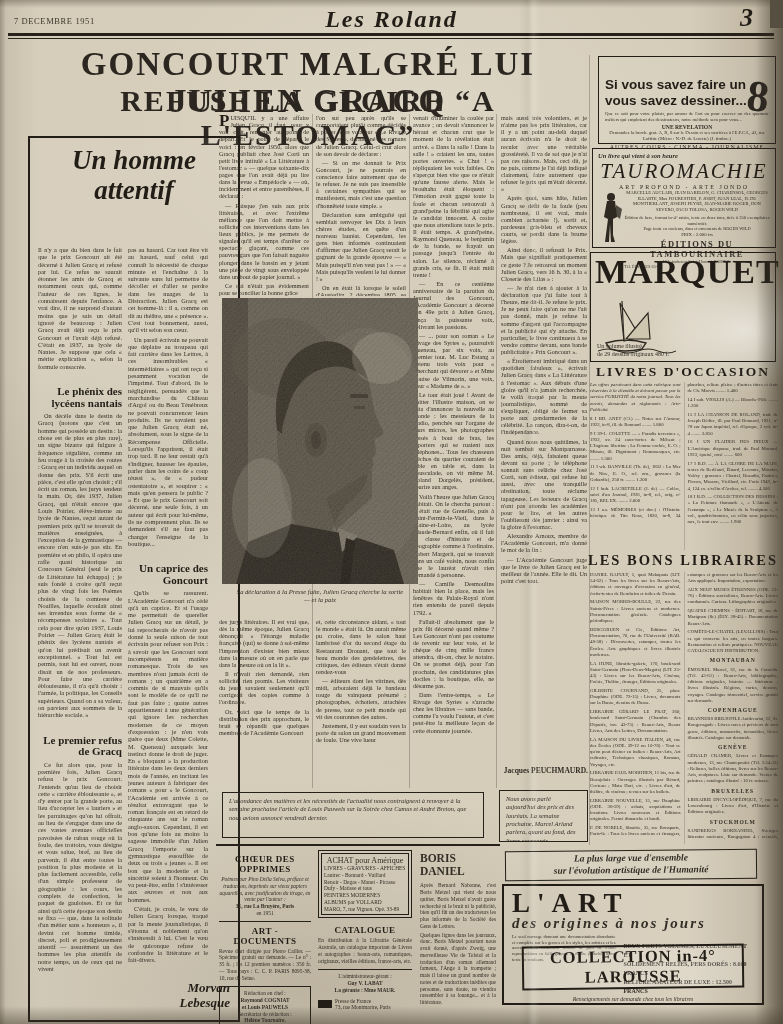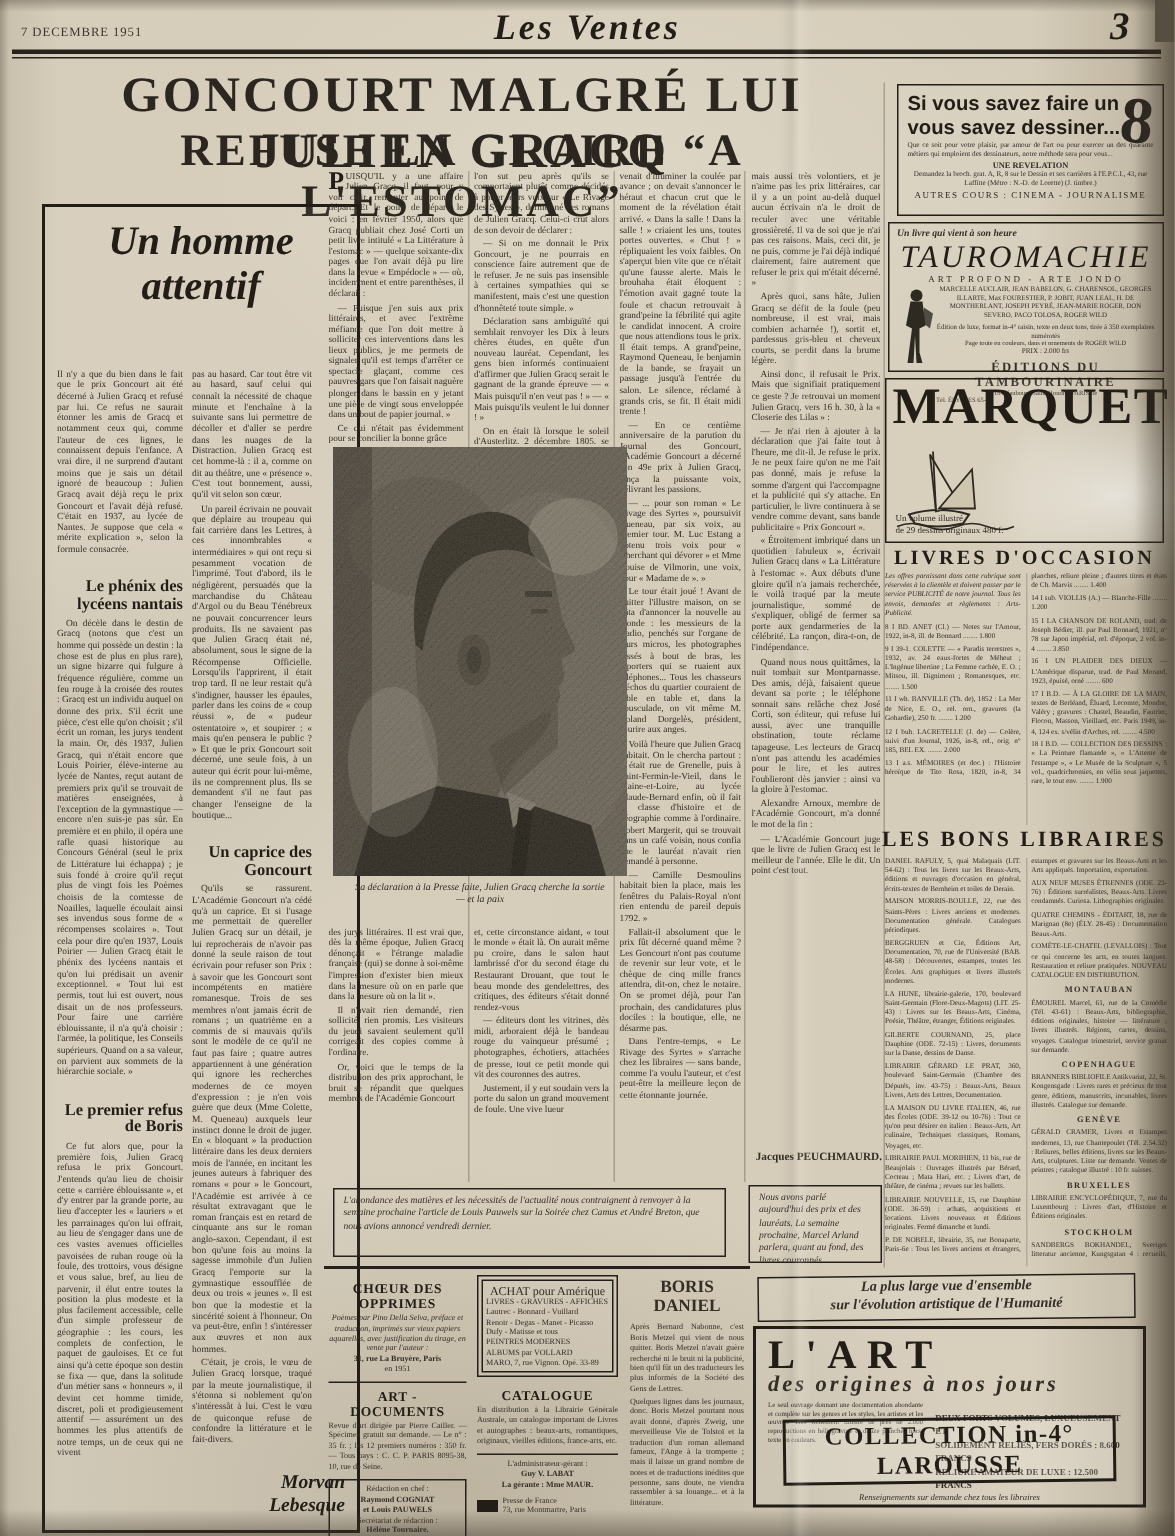--- a/index.html
+++ b/index.html
@@ -38,46 +38,46 @@
   .sig-d{left:498px;top:766px;width:90px;text-align:right;font-size:7.5px;font-weight:bold;}
   .hr-bot{left:216px;top:844px;width:284px;height:1.5px;background:#26211a;}
   .bothead{font-size:9px;font-weight:bold;text-align:center;letter-spacing:.5px;color:#221e17;margin:2px 0;}
   .bottiny{font-size:5.4px;line-height:1.25;text-align:justify;}
   .ad-frame{border:1.5px solid #221e17;box-sizing:border-box;background:rgba(255,255,250,.07);}
   .sb-tiny{font-size:4.8px;line-height:1.3;text-align:justify;overflow:hidden;column-gap:7px;column-count:2;column-rule:1px solid rgba(45,38,27,.2);}
   .li-item{margin:0 0 2.5px 0;}
   .city-h{font-size:5.6px;font-weight:bold;text-align:center;letter-spacing:1px;margin:3px 0 2px 0;}
   .occ-head{left:588px;top:364px;width:190px;text-align:center;font-size:13.5px;font-weight:bold;letter-spacing:2px;color:#221e17;}
   .bons-head{left:586px;top:552px;width:194px;text-align:center;font-size:14.5px;font-weight:bold;letter-spacing:2px;color:#221e17;}
-  .sans{font-family:"Liberation Sans","DejaVu Sans",sans-serif;}
+  .sans{font-family:"Liberation Sans","DejaVu Sans",sans-serif;margin-top:16px;}
 </style>
 </head>
 <body>
 
 <div class="page">
 
   <div class="abs mast-date">7 DECEMBRE 1951</div>
-  <div class="abs mast-title">Les Ventes</div>
+  <div class="abs mast-title">Les Roland</div>
   <div class="abs mast-page">3</div>
   <div class="abs rule-thick"></div>
   <div class="abs rule-thin"></div>
 
   <div class="abs hl hl1">GONCOURT MALGRÉ LUI JULIEN GRACQ</div>
   <div class="abs hl hl2">REFUSE LA GLOIRE “A L'ESTOMAC”</div>
 
   <div class="abs lbox">
     <div class="lbox-title">
       <span>Un homme</span><br>
       <span>attentif</span>
     </div>
     <div class="lcol lcol1">
       <p class="par0">Il n'y a que du bien dans le fait que le prix Goncourt ait été décerné à Julien Gracq et refusé par lui. Ce refus ne saurait étonner les amis de Gracq et notamment ceux qui, comme l'auteur de ces lignes, le connaissent depuis l'enfance. A vrai dire, il ne surprend d'autant moins que je sais un détail ignoré de beaucoup : Julien Gracq avait déjà reçu le prix Goncourt et l'avait déjà refusé. C'était en 1937, au lycée de Nantes. Je suppose que cela « mérite explication », selon la formule consacrée.</p>
       <div class="subhead">Le phénix des lycéens nantais</div>
       <p class="par">On décèle dans le destin de Gracq (notons que c'est un homme qui possède un destin : la chose est de plus en plus rare), un signe bizarre qui fulgure à fréquence régulière, comme un feu rouge à la croisée des routes : Gracq est un individu auquel on donne des prix. S'il écrit une pièce, c'est elle qu'on choisit ; s'il écrit un roman, les jurys tendent la main. Or, dès 1937, Julien Gracq, qui n'était encore que Louis Poirier, élève-interne au lycée de Nantes, reçut autant de premiers prix qu'il se trouvait de matières enseignées, à l'exception de la gymnastique — encore n'en suis-je pas sûr. En première et en philo, il opéra une rafle quasi historique au Concours Général (seul le prix de Littérature lui échappa) ; je suis fondé à croire qu'il reçut plus de vingt fois les Poèmes choisis de la comtesse de Noailles, laquelle écoulait ainsi ses invendus sous forme de « récompenses scolaires ». Tout cela pour dire qu'en 1937, Louis Poirier — Julien Gracq était le phénix des lycéens nantais et qu'on lui prédisait un avenir exceptionnel. « Tout lui est permis, tout lui est ouvert, nous disait un de nos professeurs. Pour faire une carrière éblouissante, il n'a qu'à choisir : l'armée, la politique, les Conseils supérieurs. Quand on a sa valeur, on parvient aux sommets de la hiérarchie sociale. »</p>
-      <div class="subhead">Le premier refus de Boris</div>
+      <div class="subhead">Le premier refus de Gracq</div>
       <p class="par">Ce fut alors que, pour la première fois, Julien Gracq refusa le prix Goncourt. J'entends qu'au lieu de choisir cette « carrière éblouissante », et d'y entrer par la grande porte, au lieu d'accepter les « lauriers » et les parrainages qu'on lui offrait, au lieu de s'engager dans une de ces vastes avenues officielles pavoisées de ruban rouge où la foule, des trottoirs, vous désigne et vous salue, bref, au lieu de parvenir, il élut entre toutes la position la plus modeste et la plus facilement accessible, celle d'un simple professeur de géographie : les cours, les complets de confection, le paquet de gauloises. Et ce fut ainsi qu'à cette époque son destin se fixa — que, dans la solitude d'un métier sans « honneurs », il devint cet homme timide, discret, poli et prodigieusement attentif — assurément un des hommes les plus attentifs de notre temps, un de ceux qui ne vivent</p>
     </div>
     <div class="lcol lcol2">
       <p class="par0">pas au hasard. Car tout être vit au hasard, sauf celui qui connaît la nécessité de chaque minute et l'enchaîne à la suivante sans lui permettre de décoller et d'aller se perdre dans les nuages de la Distraction. Julien Gracq est cet homme-là : il a, comme on dit au théâtre, une « présence ». C'est tout bonnement, aussi, qu'il vit selon son cœur.</p>
       <p class="par">Un pareil écrivain ne pouvait que déplaire au troupeau qui fait carrière dans les Lettres, à ces innombrables « intermédiaires » qui ont reçu si pesamment vocation de l'imprimé. Tout d'abord, ils le négligèrent, persuadés que la marchandise du Château d'Argol ou du Beau Ténébreux ne pouvait concurrencer leurs produits. Ils ne savaient pas que Julien Gracq était né, absolument, sous le signe de la Récompense Officielle. Lorsqu'ils l'apprirent, il était trop tard. Il ne leur restait qu'à s'indigner, hausser les épaules, parler dans les coins de « coup réussi », de « pudeur ostentatoire », et soupirer : « mais qu'en pensera le public ? » Et que le prix Goncourt soit décerné, une seule fois, à un auteur qui écrit pour lui-même, ils ne comprennent plus. Ils se demandent s'il ne faut pas changer l'enseigne de la boutique...</p>
       <div class="subhead">Un caprice des Goncourt</div>
       <p class="par">Qu'ils se rassurent. L'Académie Goncourt n'a cédé qu'à un caprice. Et si l'usage me permettait de quereller Julien Gracq sur un détail, je lui reprocherais de n'avoir pas donné la seule raison de tout écrivain pour refuser son Prix : à savoir que les Goncourt sont incompétents en matière romanesque. Trois de ses membres n'ont jamais écrit de romans ; un quatrième en a commis de si mauvais qu'ils sont le modèle de ce qu'il ne faut pas faire ; quatre autres appartiennent à une génération qui ignore les recherches modernes de ce moyen d'expression : je n'en vois guère que deux (Mme Colette, M. Queneau) auxquels leur instinct donne le droit de juger. En « bloquant » la production littéraire dans les deux derniers mois de l'année, en incitant les jeunes auteurs à fabriquer des romans « pour » le Goncourt, l'Académie est arrivée à ce résultat extravagant que le roman français est en retard de cinquante ans sur le roman anglo-saxon. Cependant, il est bon qu'une fois au moins la sagesse immobile d'un Julien Gracq l'emporte sur la gymnastique essoufflée de deux ou trois « jeunes ». Il est bon que la modestie et la sincérité soient à l'honneur. On va peut-être, enfin ! s'intéresser aux œuvres et non aux hommes.</p>
       <p class="par">C'était, je crois, le vœu de Julien Gracq lorsque, traqué par la meute journalistique, il s'étonna si noblement qu'on s'intéressât à lui. C'est le vœu de quiconque refuse de confondre la littérature et le fait-divers.</p>
     </div>
     <div class="lsig">
@@ -218,21 +218,21 @@
     <div style="display:flex;align-items:center;gap:3px;margin-top:4px;">
       <span style="display:inline-block;width:14px;height:8px;background:#221e17;"></span>
       <span class="bottiny">
         <span>Presse de France</span><br>
         <span>73, rue Montmartre, Paris</span>
       </span>
     </div>
   </div>
 
   <div class="abs" style="left:420px;top:852px;width:76px;">
-    <div style="text-align:center;font-weight:bold;font-size:11.5px;line-height:1.15;font-family:Liberation Serif, serif;">
+    <div style="text-align:left;font-weight:bold;font-size:11.5px;line-height:1.15;font-family:Liberation Serif, serif;">
       <span>BORIS</span><br>
       <span>DANIEL</span>
     </div>
     <div class="bottiny" style="margin-top:4px;">Après Bernard Nabonne, c'est Boris Metzel qui vient de nous quitter. Boris Metzel n'avait guère recherché ni le bruit ni la publicité, bien qu'il fût un des traducteurs les plus informés de la Société des Gens de Lettres.</div>
     <div class="bottiny" style="margin-top:2px;">Quelques lignes dans les journaux, donc. Boris Metzel pourtant nous avait donné, d'après Zweig, une merveilleuse Vie de Tolstoï et la traduction d'un roman allemand fameux, l'Ange à la trompette ; mais il laisse un grand nombre de notes et de traductions inédites que personne, sans doute, ne viendra rassembler à sa louange... et à la littérature.</div>
   </div>
 
   <div class="abs ad-frame" style="left:598px;top:56px;width:178px;height:88px;padding:4px 6px;">
     <div style="position:relative;">
       <div class="sans" style="font-size:13.5px;font-weight:bold;line-height:1.15;color:#221e17;">

